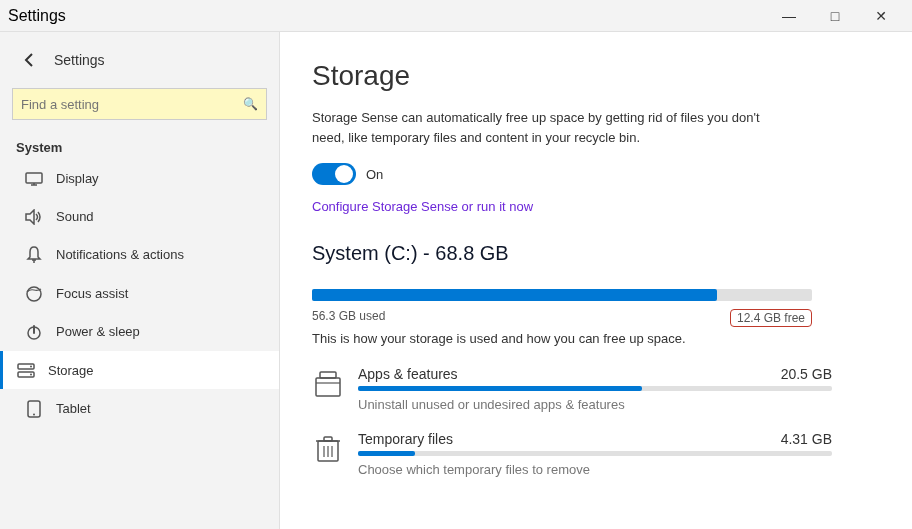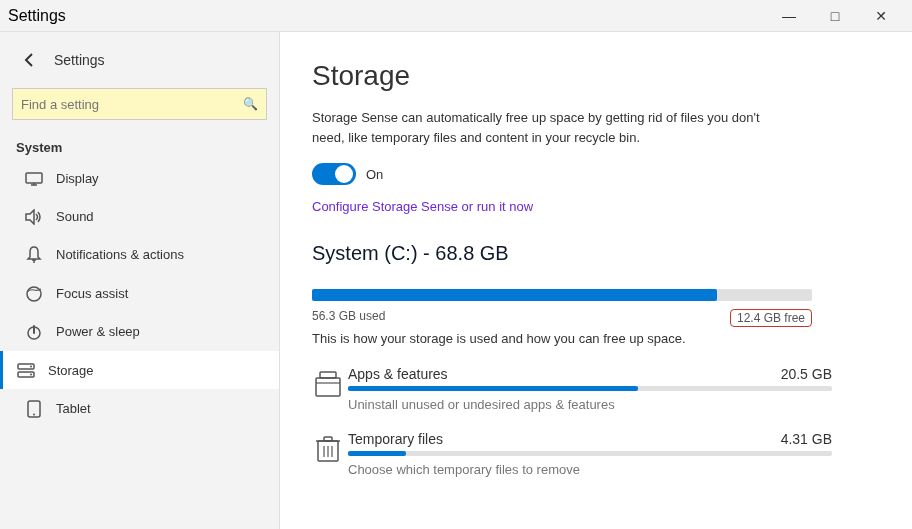--- a/index.html
+++ b/index.html
@@ -77,21 +77,21 @@
     .storage-bar-container { height: 12px; background: #e0e0e0; border-radius: 2px; max-width: 500px; margin-bottom: 8px; position: relative; }
     .storage-bar-used { height: 100%; background: #0078d4; border-radius: 2px; }
     .storage-labels { display: flex; justify-content: space-between; max-width: 500px; margin-bottom: 4px; }
     .storage-label-used { font-size: 12px; color: #555; }
     .storage-label-free {
       font-size: 12px; color: #555; border: 1.5px solid #c0392b; padding: 1px 6px; border-radius: 4px;
     }
     .storage-info { font-size: 13px; color: #333; margin-bottom: 20px; max-width: 500px; }
 
     
-    .category-item { display: flex; align-items: flex-start; gap: 4px; margin-bottom: 18px; max-width: 520px; }
+    .category-item { display: flex; align-items: flex-start; gap: 14px; margin-bottom: 18px; max-width: 520px; }
     .category-icon { width: 32px; height: 32px; flex-shrink: 0; display: flex; align-items: center; justify-content: center; margin-top: 2px; }
     .category-body { flex: 1; }
     .category-header { display: flex; justify-content: space-between; align-items: baseline; margin-bottom: 4px; }
     .category-name { font-size: 14px; color: #333; }
     .category-size { font-size: 14px; color: #333; }
     .category-bar-bg { height: 5px; background: #e0e0e0; border-radius: 2px; margin-bottom: 4px; }
     .category-bar-fill { height: 100%; background: #0078d4; border-radius: 2px; }
     .category-desc { font-size: 13px; color: #777; }
 
     

